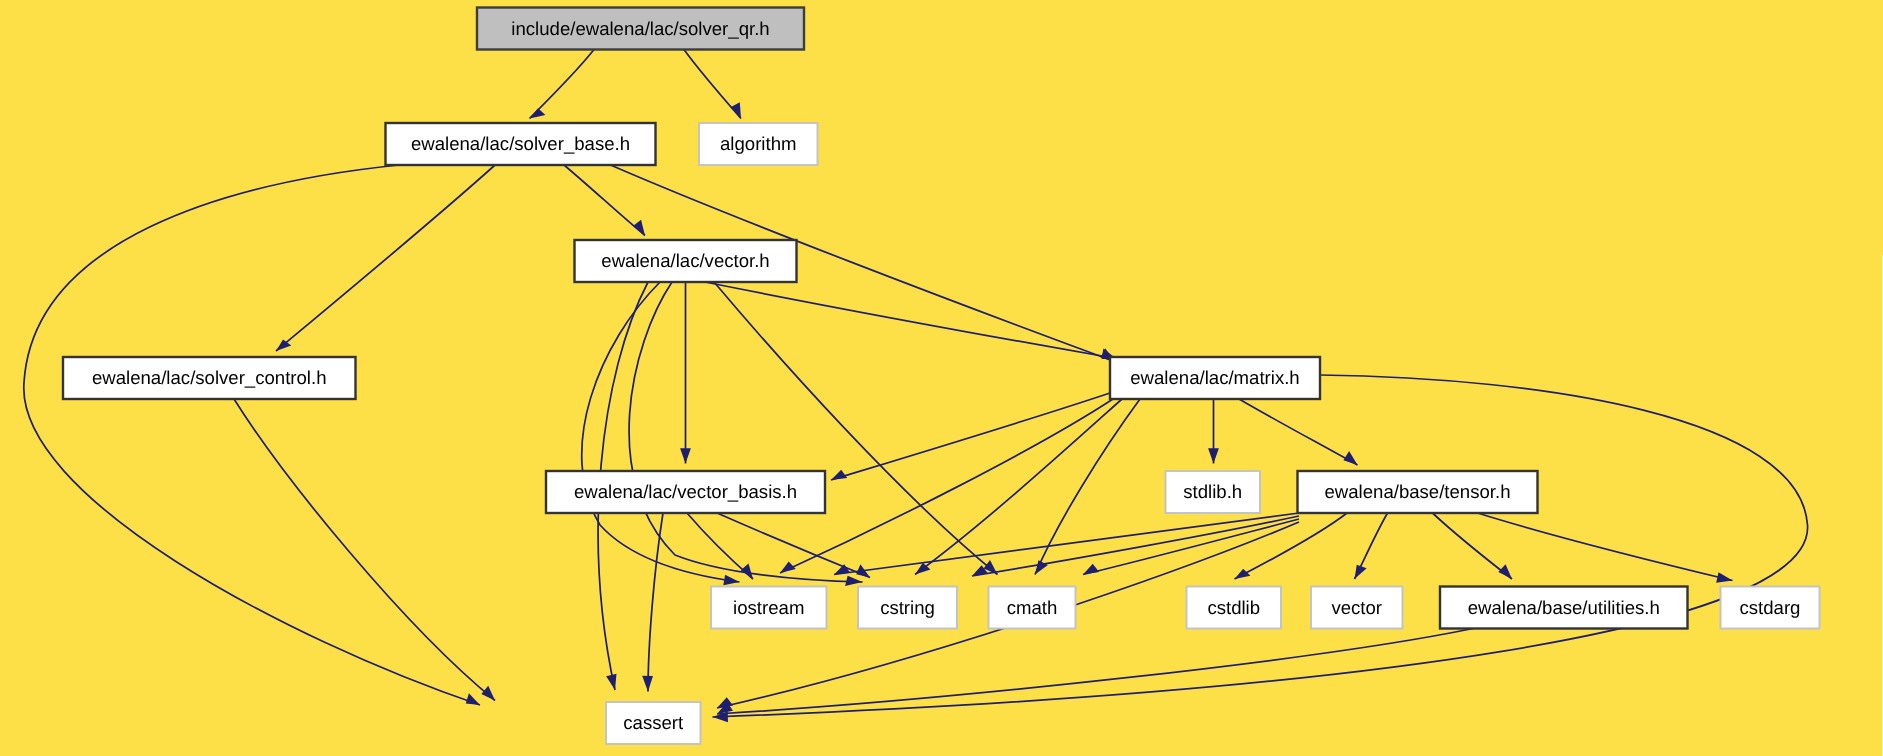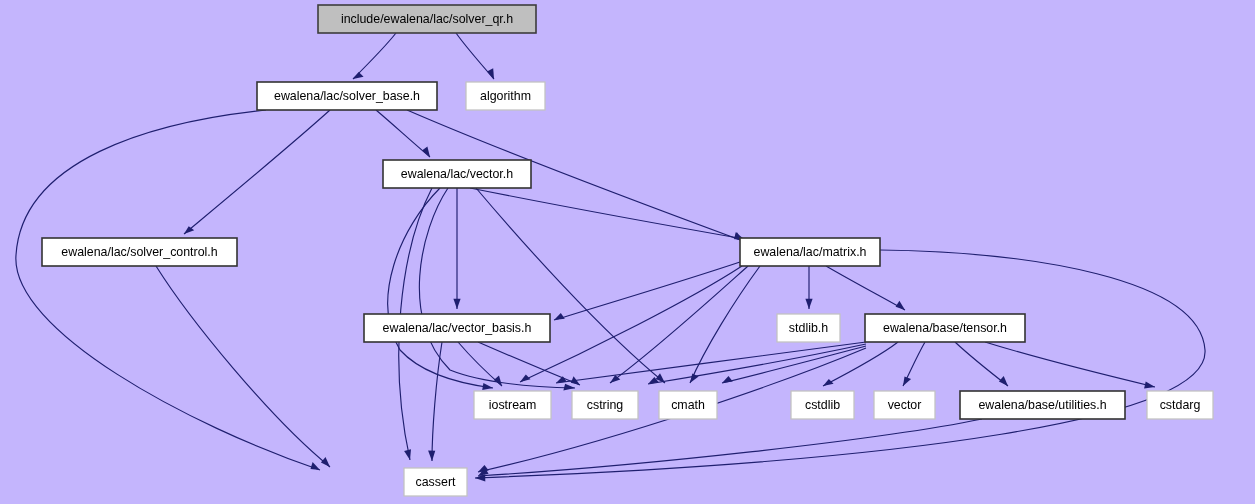--- a/index.html
+++ b/index.html
@@ -4,21 +4,21 @@
 <style>
   html, body {
     margin: 0;
     padding: 0;
     background: #ffffff;
   }
   #graph-root {
     position: relative;
     width: 1255px;
     height: 504px;
-    background: #c4b5fd;
+    background: #fde047;
     font-family: "Liberation Sans", sans-serif;
     overflow: hidden;
   }
   svg#graph-svg {
     position: absolute;
     left: 0;
     top: 0;
     width: 1255px;
     height: 504px;
     display: block;

